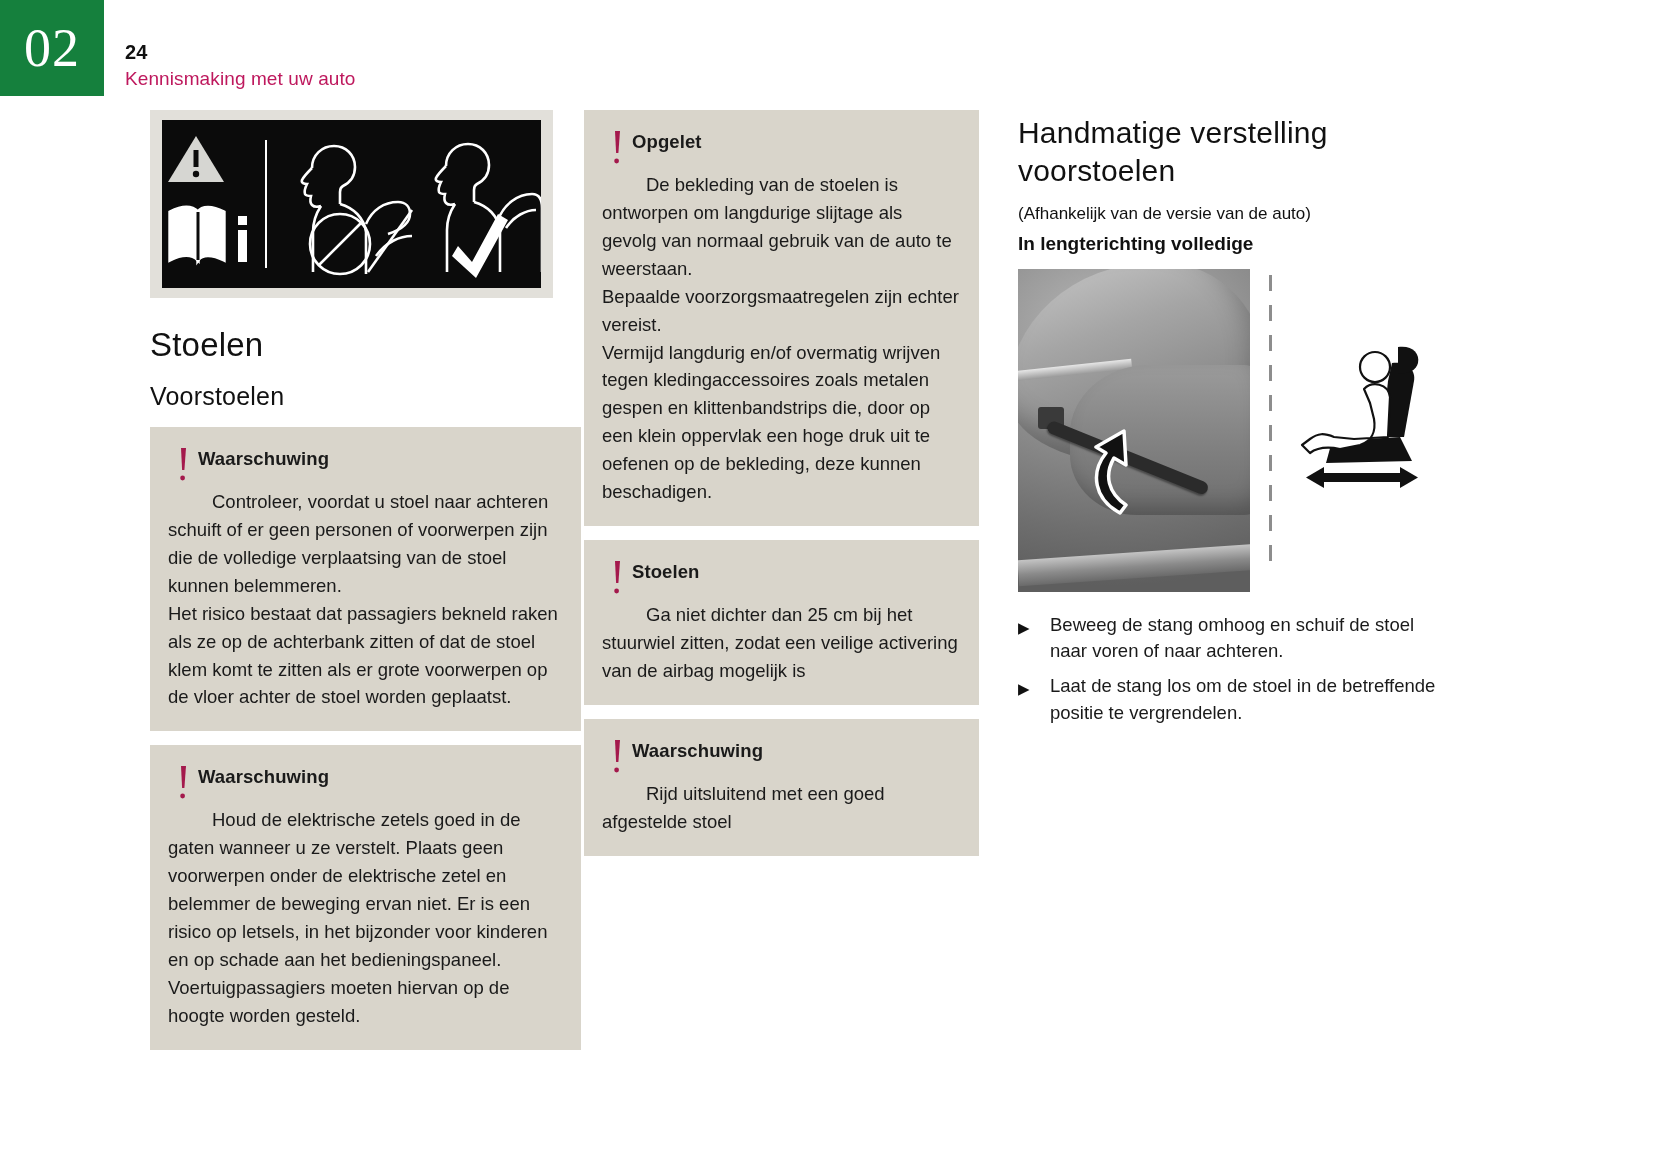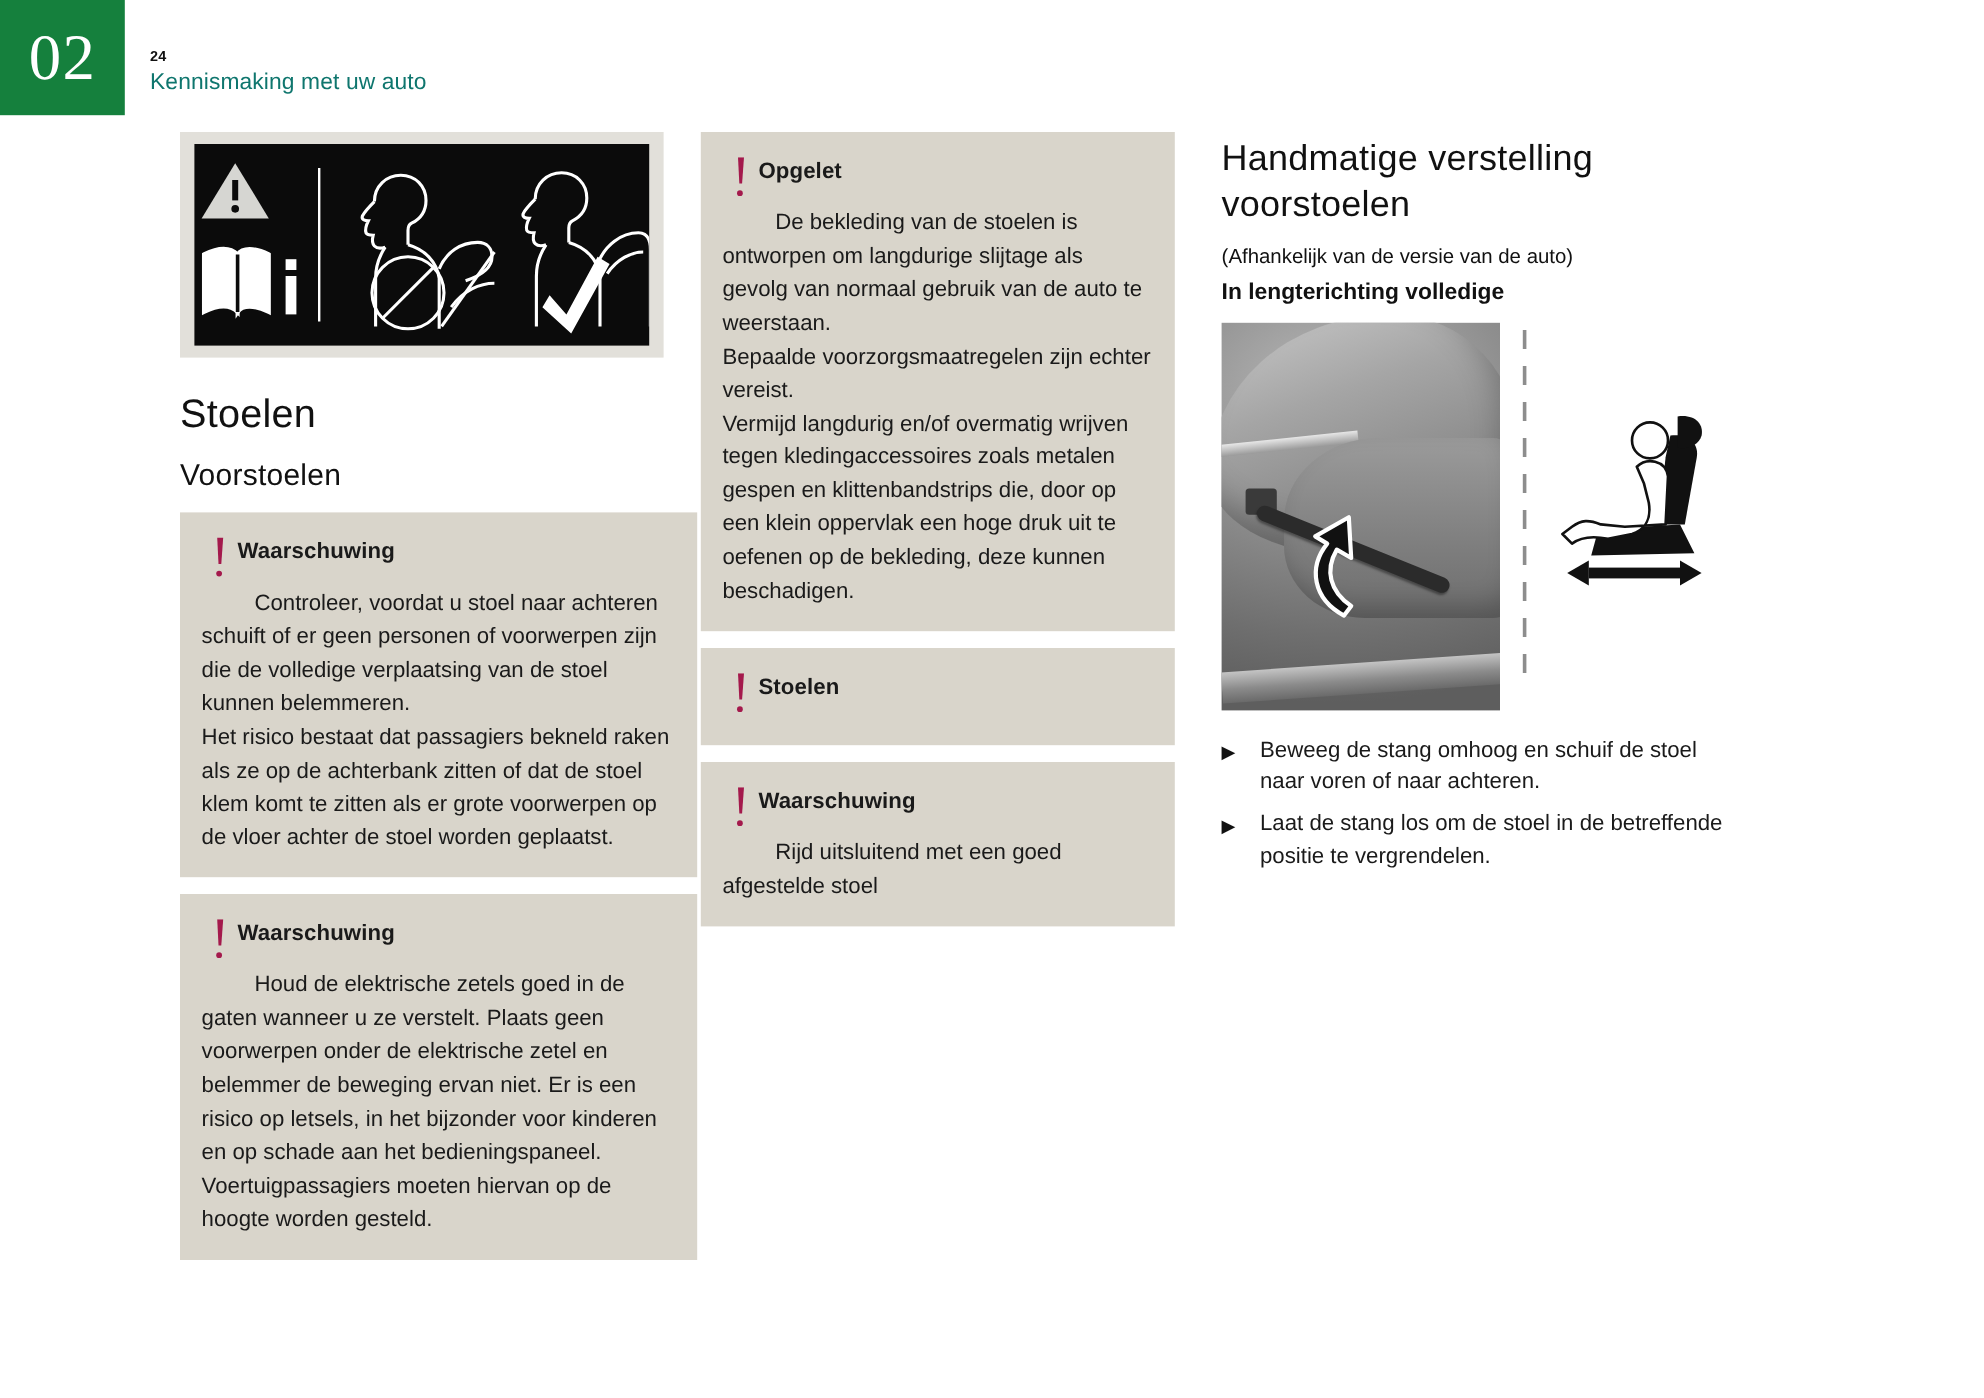--- a/index.html
+++ b/index.html
@@ -33,30 +33,30 @@
     font-weight: 400;
     letter-spacing: 1px;
     line-height: 1;
   }
   .header-text {
     position: absolute;
     left: 125px;
     top: 40px;
   }
   .page-number {
-    font-size: 12px;
+    font-size: 20px;
     font-weight: bold;
     color: #111111;
     letter-spacing: .2px;
     line-height: 1.25;
   }
   .header-title {
     font-size: 19px;
     font-weight: 400;
-    color: #0f766e;
+    color: #be185d;
     letter-spacing: .1px;
     margin-top: 3px;
   }
 
   
   .col {
     position: absolute;
     top: 110px;
   }
   .col-left  { left: 150px;  width: 431px; }
@@ -370,20 +370,21 @@
   <div class="alert">
     <div class="alert-head">
       <span class="bang">
         <svg width="12" height="34" viewBox="0 0 12 34">
             <path d="M4 0 h5 l-1.6 22 h-2.3 Z" fill="#a4194c"></path>
             <circle cx="5.6" cy="30" r="2.4" fill="#a4194c"></circle>
           </svg>
       </span>
       <span class="alert-title">Stoelen</span>
     </div>
+    <p class="alert-body">Ga niet dichter dan 25 cm bij het stuurwiel zitten, zodat een veilige activering van de airbag mogelijk is</p>
   </div>
 
   <div class="alert">
     <div class="alert-head">
       <span class="bang">
         <svg width="12" height="34" viewBox="0 0 12 34">
             <path d="M4 0 h5 l-1.6 22 h-2.3 Z" fill="#a4194c"></path>
             <circle cx="5.6" cy="30" r="2.4" fill="#a4194c"></circle>
           </svg>
       </span>

